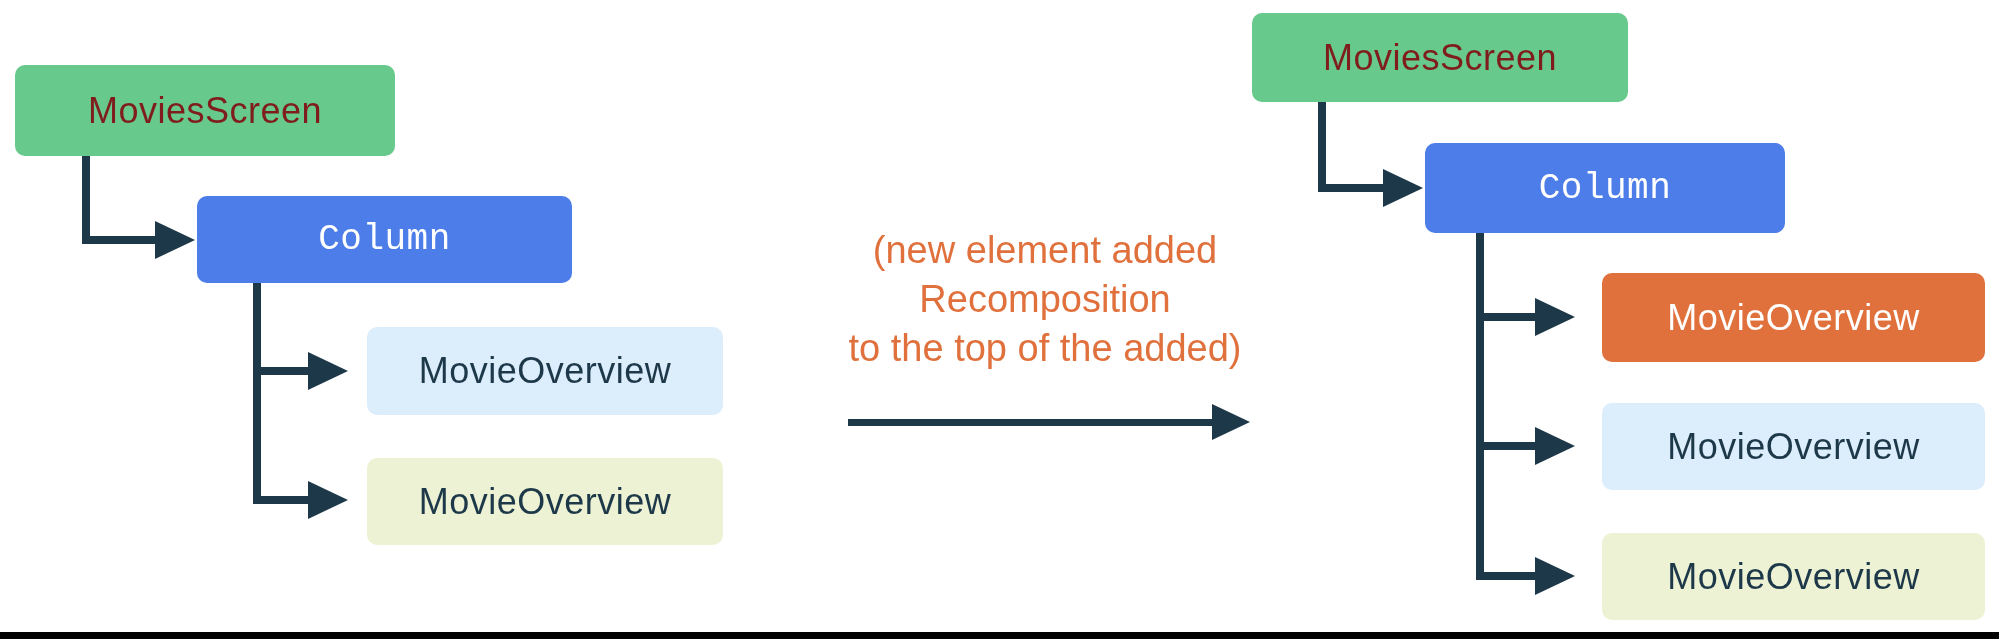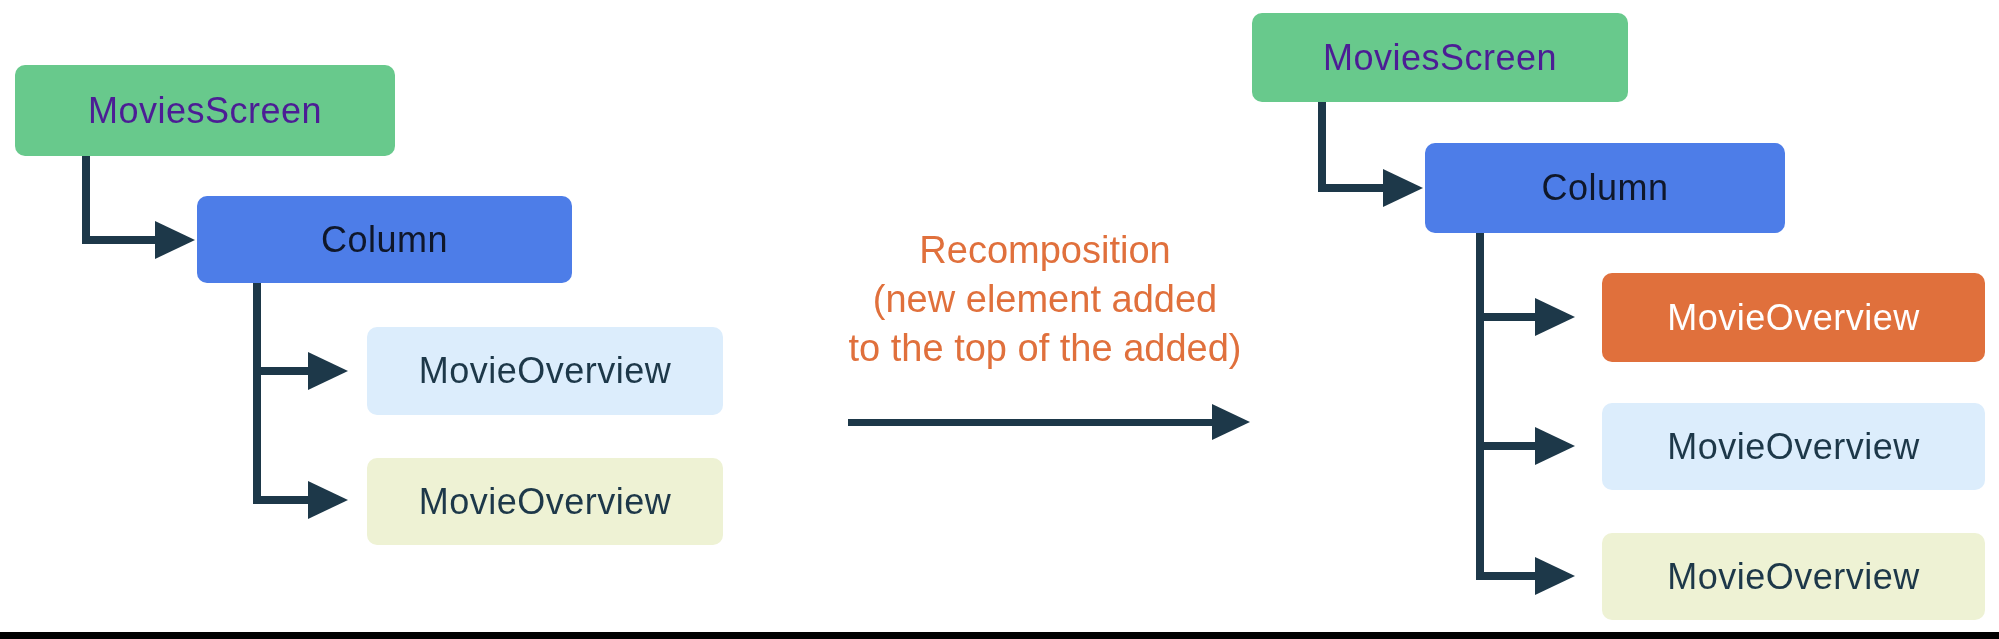--- a/index.html
+++ b/index.html
@@ -21,22 +21,22 @@
     font-family:"Liberation Sans", sans-serif;
   }
   .node{
     position:absolute;
     border-radius:10px;
     display:flex;align-items:center;justify-content:center;
     font-size:36px;
     letter-spacing:0.5px;
     white-space:nowrap;
   }
-  .node.green{background:var(--green);color:#4c1d95;}
-  .node.blue{background:var(--blue);color:#0f172a;}
+  .node.green{background:var(--green);color:#7f1d1d;}
+  .node.blue{background:var(--blue);color:#ffffff;font-family:Liberation Mono, monospace;}
   .node.lightblue{background:var(--light-blue);color:var(--dark-text);}
   .node.paleyellow{background:var(--pale-yellow);color:var(--dark-text);}
   .node.orangebox{background:var(--orange);color:#ffffff;}
   .line{position:absolute;background:var(--line-navy);}
   .arrowhead{
     position:absolute;width:0;height:0;
     border-top:19px solid transparent;
     border-bottom:19px solid transparent;
     border-left:40px solid var(--line-navy);
   }
@@ -82,22 +82,22 @@
 
     <div class="line" style="left:253px;top:496px;width:59px;height:8px;"></div>
     <div class="arrowhead" style="left:308px;top:481px;"></div>
     <div class="node paleyellow" style="left:367px;top:458px;width:356px;height:87px;">
       <span>MovieOverview</span>
     </div>
   </div>
 
   <div>
     <div class="caption">
+      <div>(new element added</div>
       <div>Recomposition</div>
-      <div>(new element added</div>
       <div>to the top of the added)</div>
     </div>
     <div class="line" style="left:848px;top:419px;width:366px;height:7px;"></div>
     <div class="arrowhead" style="left:1212px;top:404px;border-top-width:18px;border-bottom-width:18px;border-left-width:38px;"></div>
   </div>
 
   <div>
 
     <div class="node green" style="left:1252px;top:13px;width:376px;height:89px;">
       <span>MoviesScreen</span>

